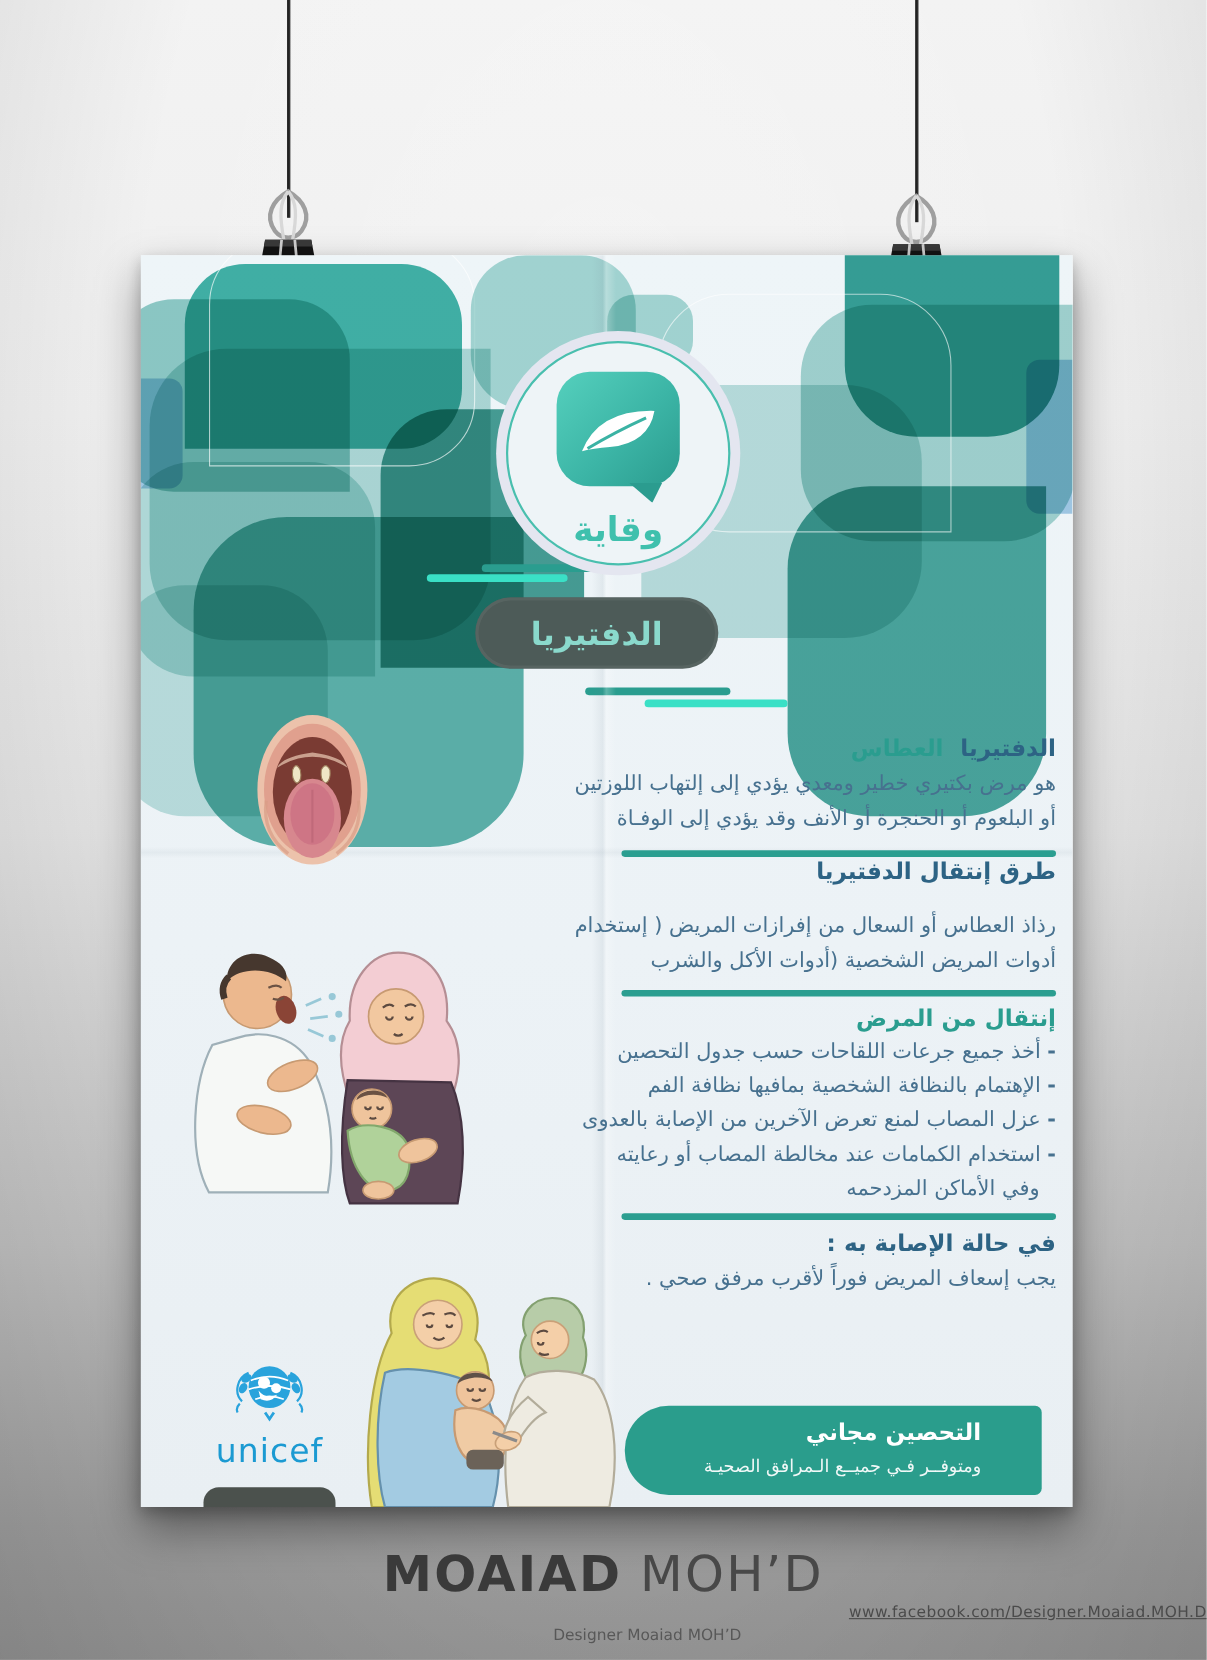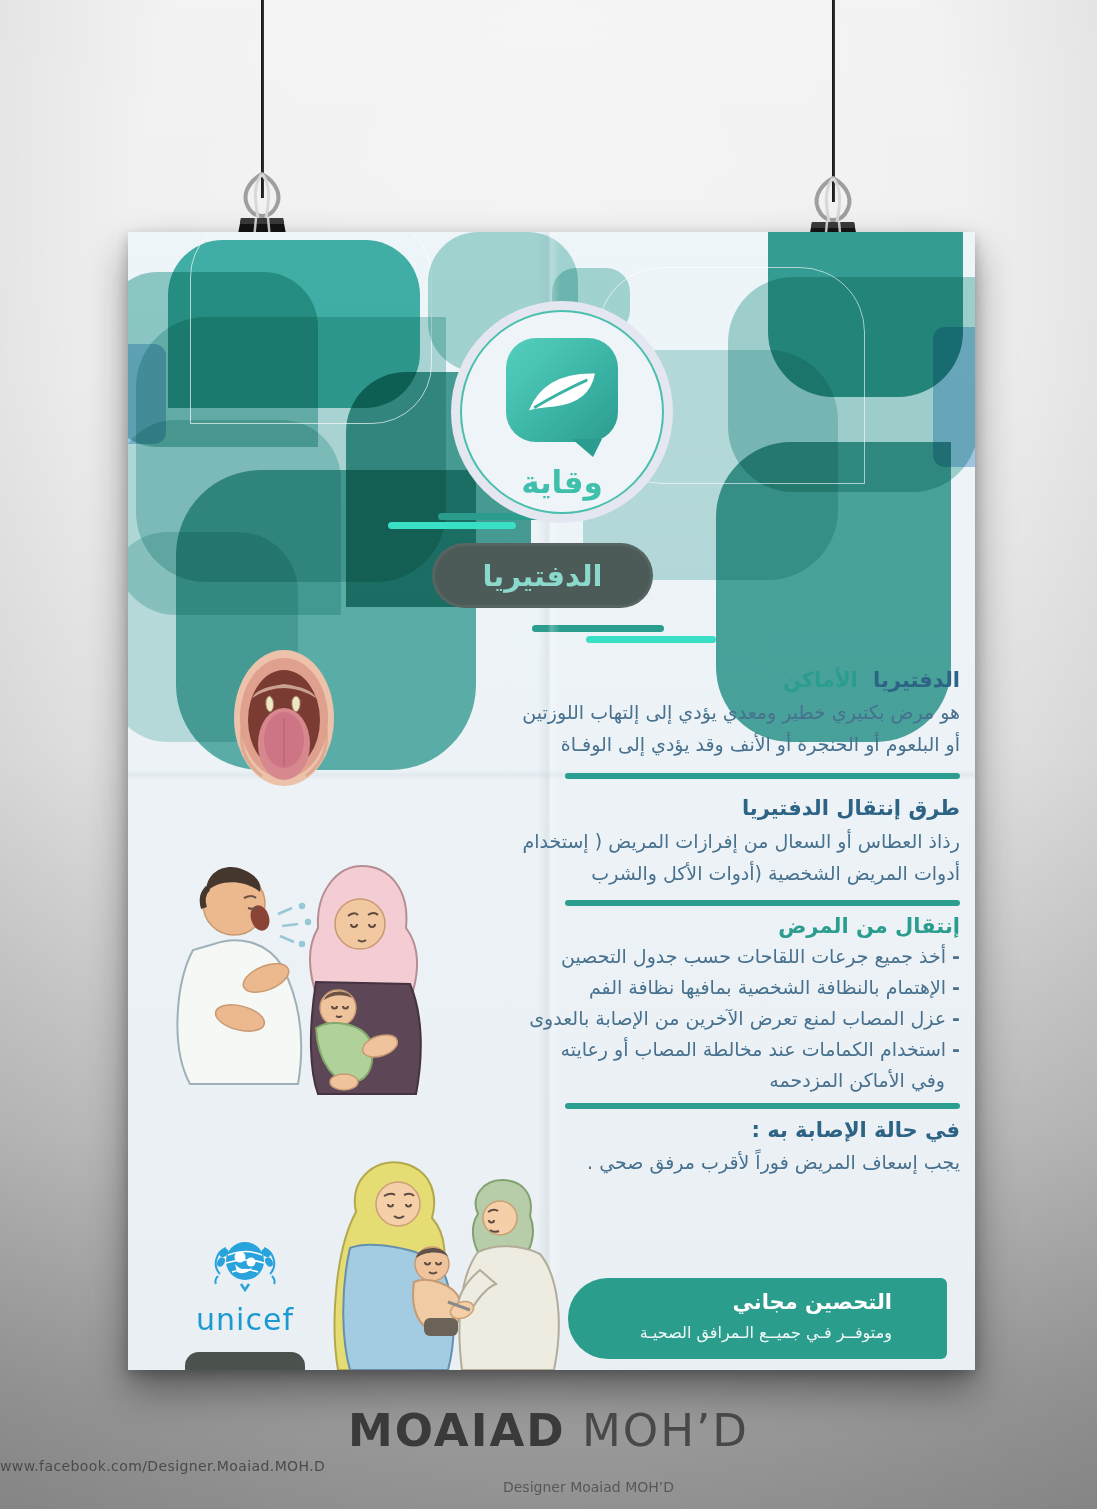--- a/index.html
+++ b/index.html
@@ -59,21 +59,21 @@
   .bader .tg-ar{font-size:9px;color:#7ab648;font-weight:bold;}
   .bader .tg-en{font-size:6px;color:#ef8639;}
   .unicef{position:absolute;left:62px;top:1008px;width:110px;height:100px;text-align:center;z-index:3;}
   .unicef .nm{font-size:30px;color:#1b9ad2;letter-spacing:1px;margin-top:0px;}
   .illu{position:absolute;z-index:2;}
   .bottom-pill{position:absolute;left:57px;top:1120px;width:120px;height:40px;border-radius:14px;background:#4b514d;z-index:3;}
   
   .footer-title{position:absolute;left:0;top:1404px;width:100%;text-align:center;font-size:45px;letter-spacing:2px;color:#3a3a3a;}
   .footer-title .b{font-weight:800;}
   .footer-title .l{font-weight:400;color:#484848;}
-  .footer-url{position:absolute;left:0;top:1458px;width:100%;text-align:left;font-size:14px;color:#4b4b4b;letter-spacing:0.4px;}
+  .footer-url{position:absolute;left:0;top:1458px;width:100%;text-align:right;font-size:14px;color:#4b4b4b;letter-spacing:0.4px;text-decoration:underline;}
   .footer-credit{position:absolute;left:0;top:1479px;width:100%;text-align:center;font-size:14px;color:#585858;margin-left:40px;}
 </style>
 </head>
 <body>
 
 <div class="vignette"></div>
 
 <div class="string" style="left:261px;height:198px;"></div>
 <div class="string" style="left:832px;height:202px;"></div>
 
@@ -145,27 +145,27 @@
     <path d="M60 52 q4 -8 8 0 q1 10 -4 12 q-5 -2 -4 -12 Z" fill="#efe6c6" stroke="#9a7a58" stroke-width="1"></path>
     <path d="M45 60 q7 8 14 0 l-2 8 q-5 4 -10 0 Z" fill="#8a4a42"></path>
     <ellipse cx="52" cy="96" rx="26" ry="36" fill="#d7878e"></ellipse>
     <ellipse cx="52" cy="92" rx="20" ry="28" fill="#ce7585"></ellipse>
     <path d="M52 70 L52 118" stroke="#b86273" stroke-width="2" opacity="0.6"></path>
     <path d="M10 80 Q6 110 30 128 M94 80 Q98 110 74 128" stroke="#d99d86" stroke-width="3" fill="none" opacity="0.7"></path>
   </svg>
 
   <div class="sec-head" style="top:436px;">
     <span>الدفتيريا</span>
-    <span class="accent">الأماكن</span>
+    <span class="accent">العطاس</span>
   </div>
   <div class="sec-line" style="top:469px;">هو مرض  بكتيري خطير ومعدي يؤدي إلى إلتهاب اللوزتين</div>
   <div class="sec-line" style="top:501px;">أو البلعوم أو الحنجرة أو الأنف وقد يؤدي إلى الوفـاة</div>
   <div class="divider" style="top:541px;"></div>
 
-  <div class="sec-head" style="top:564px;">طرق إنتقال الدفتيريا</div>
+  <div class="sec-head" style="top:548px;">طرق إنتقال الدفتيريا</div>
   <div class="sec-line" style="top:598px;">رذاذ العطاس أو السعال من إفرازات المريض  ( إستخدام</div>
   <div class="sec-line" style="top:630px;">أدوات المريض الشخصية (أدوات الأكل والشرب</div>
   <div class="divider" style="top:668px;"></div>
 
   <svg class="illu" style="left:20px;top:600px;" width="295" height="272" viewBox="0 0 295 272">
     <path d="M45 118 C28 150 22 215 42 252 L150 252 C158 205 150 165 134 134 C118 108 88 104 66 112 Z" fill="#f6f8f6" stroke="#9fb0b8" stroke-width="2"></path>
     <circle cx="86" cy="72" r="31" fill="#ecb88e" stroke="#c79a72" stroke-width="1.5"></circle>
     <path d="M58 60 C58 38 80 30 96 38 C110 44 114 52 112 60 C98 48 72 46 58 60 Z" fill="#46372e"></path>
     <path d="M60 56 Q52 64 56 76" fill="none" stroke="#46372e" stroke-width="6"></path>
     <ellipse cx="112" cy="86" rx="9" ry="13" fill="#8a4436" transform="rotate(-18 112 86)"></ellipse>

